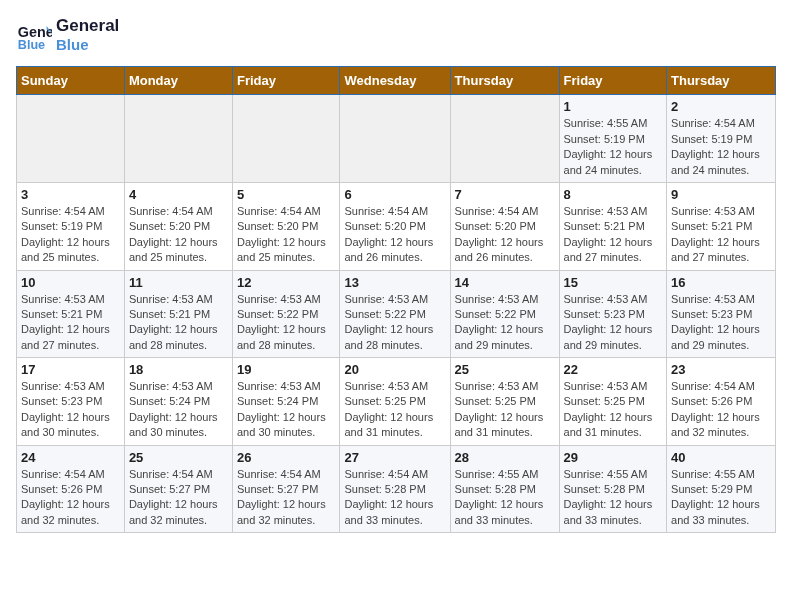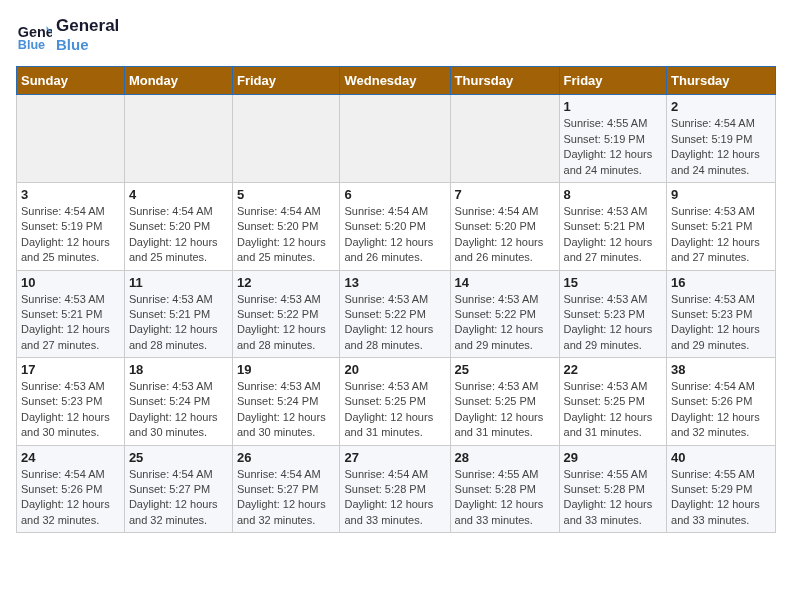--- a/index.html
+++ b/index.html
@@ -251,21 +251,21 @@
 Sunset: 5:25 PM
 Daylight: 12 hours and 31 minutes.</div>
         </td>
         <td>
           <span class="day-num">22</span>
           <div class="day-info" style="white-space: pre-line;">Sunrise: 4:53 AM
 Sunset: 5:25 PM
 Daylight: 12 hours and 31 minutes.</div>
         </td>
         <td>
-          <span class="day-num">38</span>
+          <span class="day-num">23</span>
           <div class="day-info" style="white-space: pre-line;">Sunrise: 4:54 AM
 Sunset: 5:26 PM
 Daylight: 12 hours and 32 minutes.</div>
         </td>
       </tr>
       <tr>
         <td>
           <span class="day-num">24</span>
           <div class="day-info" style="white-space: pre-line;">Sunrise: 4:54 AM
 Sunset: 5:26 PM

